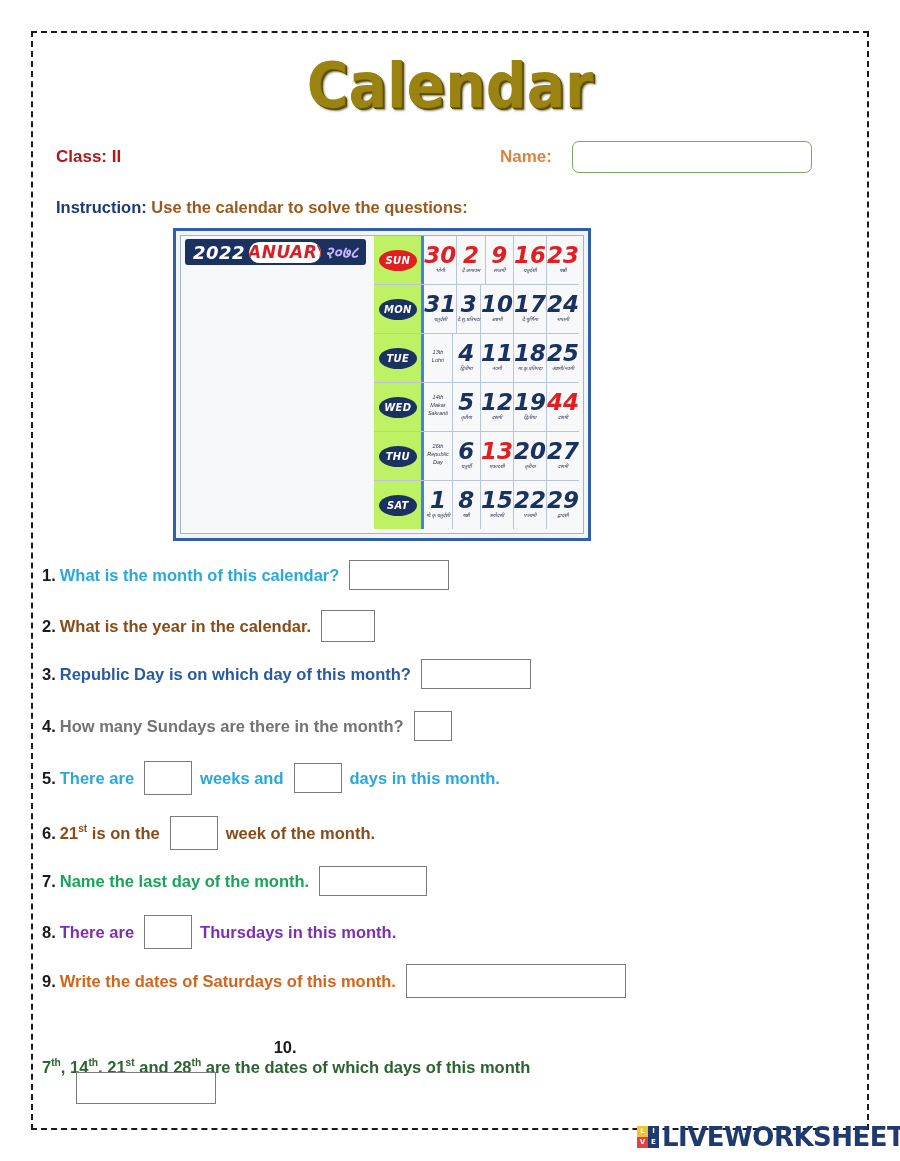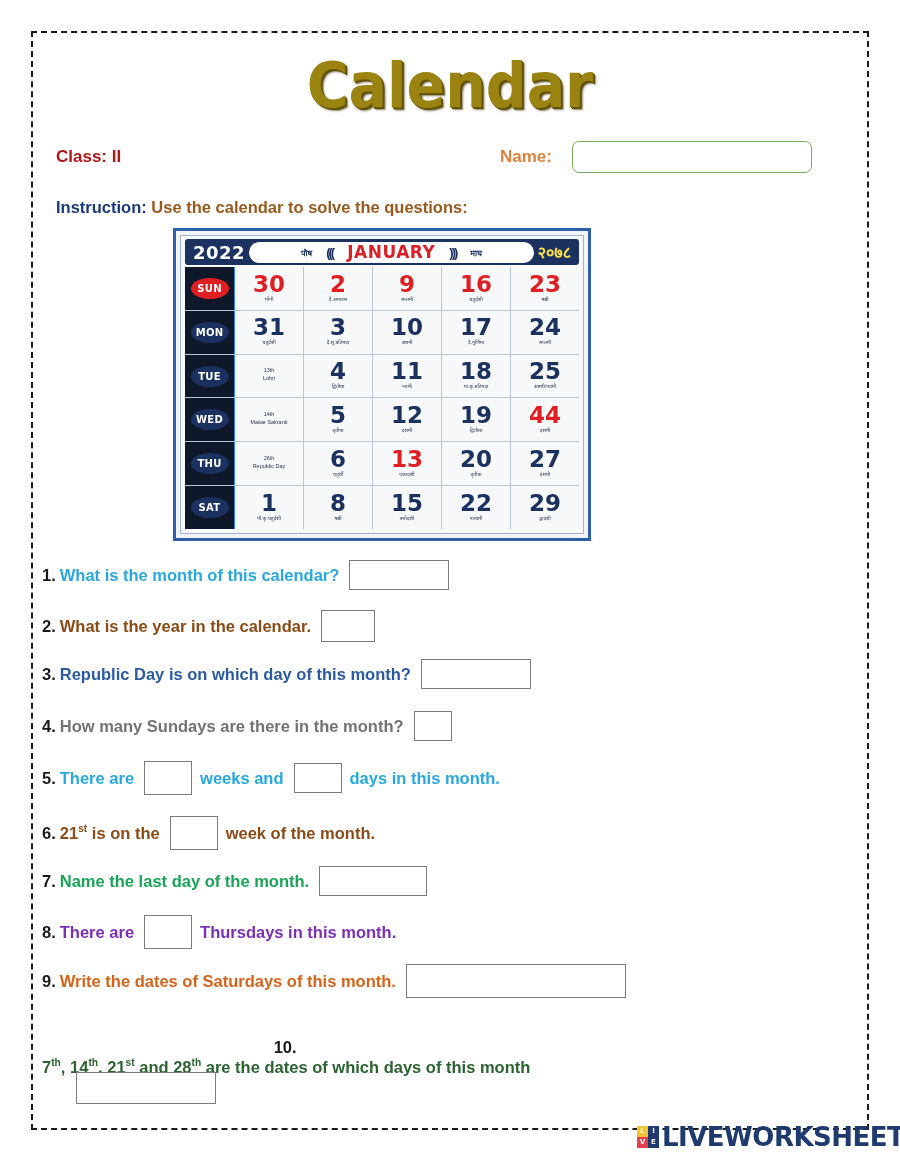--- a/index.html
+++ b/index.html
@@ -81,21 +81,21 @@
     left: 173px; top: 228px;
     width: 418px; height: 313px;
     background: #f2f4f7;
     border: 3px solid #2f5fa8;
     padding: 4px;
   }
   .calendar-inner {
     width: 100%; height: 100%;
     background: #f7f8fa;
     border: 1px solid #9fb4d4;
-    display: flex; flex-direction: column;
+    display: flex; flex-direction: row; font-style: italic;
   }
   .cal-head {
     height: 26px;
     margin: 3px 4px 2px 4px;
     background: #1b3160;
     border-radius: 3px;
     display: flex; align-items: center;
     position: relative;
     overflow: hidden;
   }
@@ -120,42 +120,42 @@
   .cal-np-month { font-size: 8px; color: #1b3160; font-weight: bold; }
   .cal-brackets { color: #1b3160; font-size: 13px; font-weight: bold; letter-spacing: -2px; }
   .cal-month-en {
     color: #d81f26;
     font-family: "DejaVu Sans", sans-serif;
     font-weight: bold;
     font-size: 17px;
     letter-spacing: 0.5px;
   }
   .cal-year-np {
-    color: #fde047;
+    color: #c4b5fd;
     font-family: "DejaVu Sans", sans-serif;
     font-weight: bold;
     font-size: 16px;
     padding-right: 8px;
   }
   .cal-grid {
     flex: 1;
     display: flex; flex-direction: column;
     margin: 0 4px 4px 4px;
   }
   .cal-row {
     flex: 1;
     display: flex;
     border-top: 1px solid #b9c4d6;
   }
   .cal-row:first-child { border-top: none; }
   .cal-daycell {
     width: 50px;
     display: flex; align-items: center; justify-content: center;
-    border-right: 1px solid #3b82f6;
-    background: #0f172a;
+    border-right: 3px solid #3b82f6;
+    background: #bef264;
   }
   .day-badge {
     width: 38px; height: 21px;
     border-radius: 50%;
     background: #1b3160;
     color: #fff;
     font-family: "DejaVu Sans", sans-serif;
     font-size: 10px; font-weight: bold;
     display: flex; align-items: center; justify-content: center;
     letter-spacing: 0.3px;

